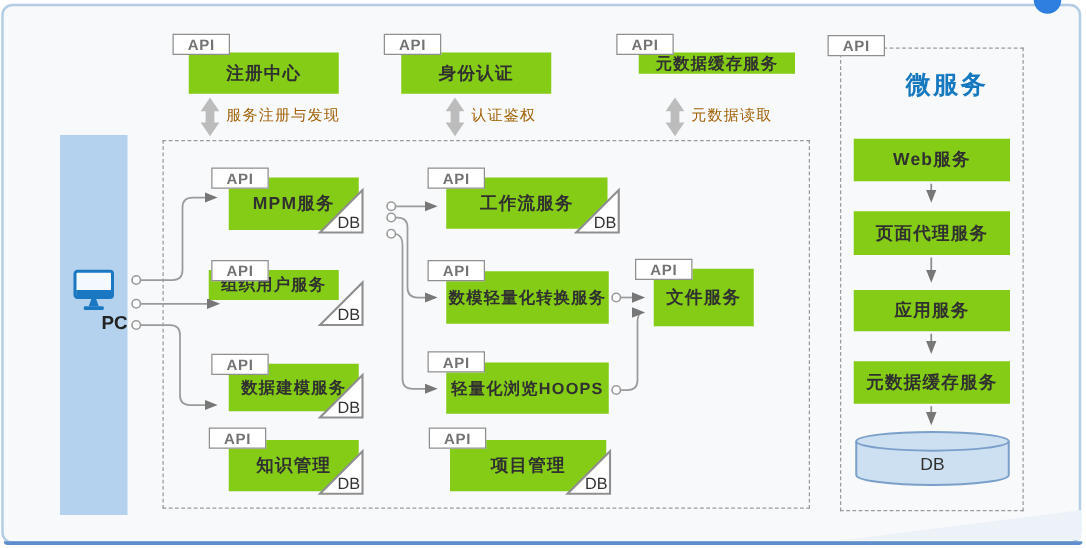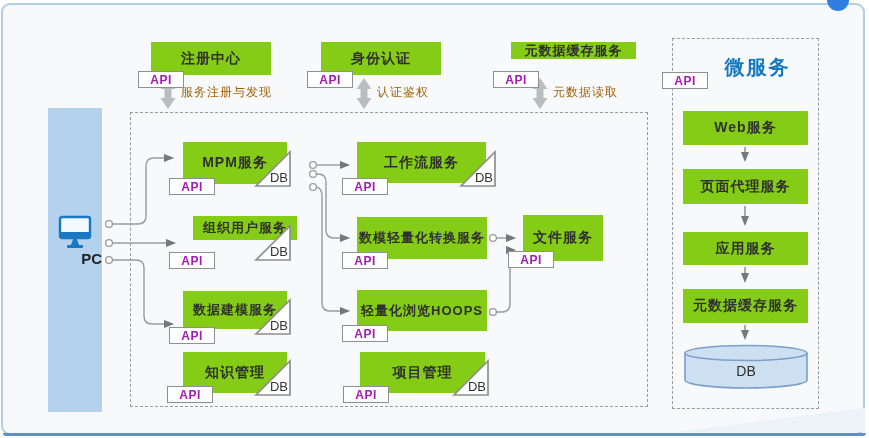--- a/index.html
+++ b/index.html
@@ -26,22 +26,22 @@
     border-radius:50%;background:#2f7fe0;z-index:5;
   }
   .svc{
     position:absolute;background:#84cc16;display:flex;align-items:center;
     justify-content:center;font-size:14px;font-weight:600;color:#303030;
     letter-spacing:1px;z-index:2;box-sizing:border-box;
   }
   .api-tag{
     position:absolute;width:46px;height:17px;background:#ffffff;
     border:1.5px solid #8f8f8f;z-index:3;display:flex;align-items:center;
-    justify-content:center;font-size:12px;font-weight:bold;color:#a21caf;
-    box-sizing:border-box;letter-spacing:.5px;margin-top:44px;
+    justify-content:center;font-size:12px;font-weight:bold;color:#737373;
+    box-sizing:border-box;letter-spacing:.5px;
   }
   .dashed-panel{
     position:absolute;border:1.5px dashed #9a9a9a;box-sizing:border-box;
     z-index:1;background:transparent;
   }
   .pc-bar{
     position:absolute;left:48px;top:108px;width:54px;height:304px;
     background:#b4d2ee;z-index:1;
   }
   .pc-icon{position:absolute;left:56px;top:214px;z-index:2;}
@@ -124,21 +124,21 @@
   <span>工作流服务</span>
 </div>
 <div class="api-tag" style="left:342px;top:134px">
   <span>API</span>
 </div>
 <svg class="db-tri" style="left:459px;top:150px" width="38" height="38" viewBox="0 0 38 38">
   <polygon points="36,2 36,36 2,36" fill="#ffffff" stroke="#8f8f8f" stroke-width="1.7"></polygon>
   <text x="34" y="32" text-anchor="end" font-size="13" fill="#333">DB</text>
 </svg>
 
-<div class="svc" style="left:193px;top:216px;width:104px;height:24px">
+<div class="svc" style="left:167px;top:216px;width:104px;height:24px">
   <span class="fs13">组织用户服务</span>
 </div>
 <div class="api-tag" style="left:169px;top:208px">
   <span>API</span>
 </div>
 <svg class="db-tri" style="left:254px;top:224px" width="38" height="38" viewBox="0 0 38 38">
   <polygon points="36,2 36,36 2,36" fill="#ffffff" stroke="#8f8f8f" stroke-width="1.7"></polygon>
   <text x="34" y="32" text-anchor="end" font-size="13" fill="#333">DB</text>
 </svg>
 

